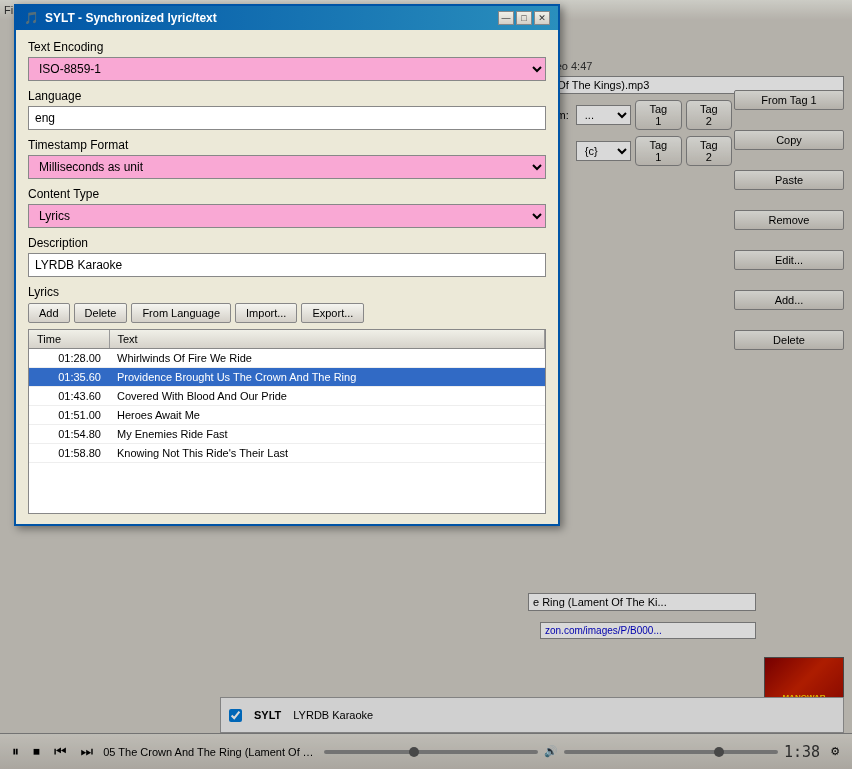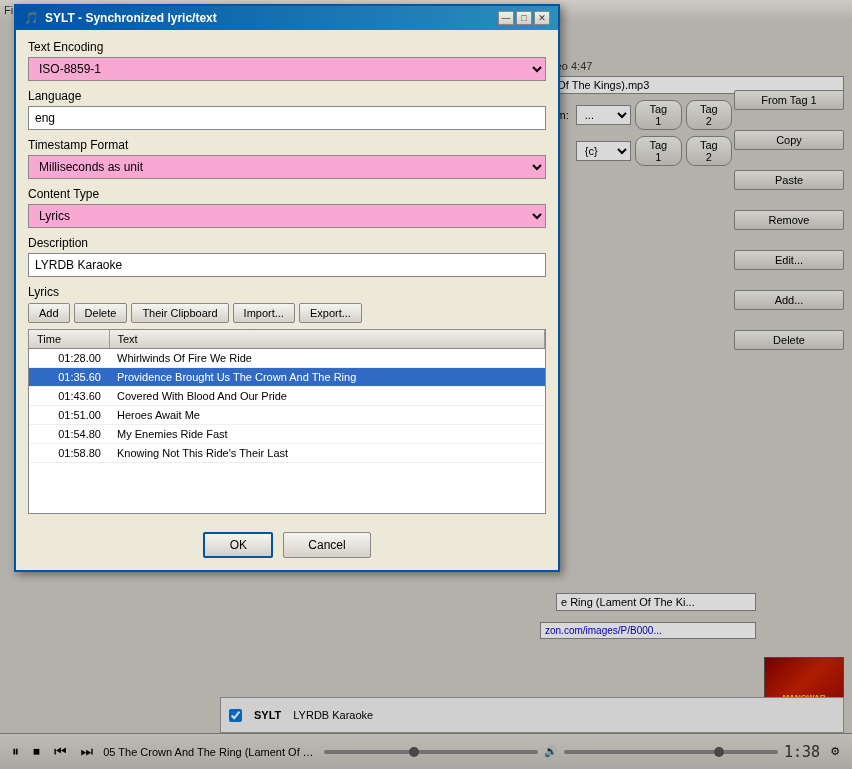--- a/index.html
+++ b/index.html
@@ -74,21 +74,21 @@
     }
 
     .from-to-label {
       font-size: 11px;
       width: 35px;
     }
 
     .small-btn {
       background: linear-gradient(to bottom, #f5f5f0, #d4d0c8);
       border: 1px solid #888;
-      border-radius: 9px;
+      border-radius: 4px;
       padding: 2px 10px;
       cursor: pointer;
       font-size: 11px;
     }
 
     .combo-small {
       background: white;
       border: 1px solid #888;
       padding: 2px 4px;
       font-size: 11px;
@@ -239,21 +239,21 @@
       border: 1px solid #888;
       padding: 2px 4px;
       font-size: 10px;
       color: #0000cc;
     }
 
     
     .lament-area {
       position: absolute;
       bottom: 158px;
-      left: 556px;
+      left: 528px;
       right: 96px;
     }
 
     .lament-input {
       width: 100%;
       background: white;
       border: 1px solid #888;
       padding: 2px 4px;
       font-size: 11px;
     }
@@ -561,21 +561,21 @@
     <div class="form-row">
       <label class="form-label">Description</label>
       <input class="form-input" type="text" value="LYRDB Karaoke" style="">
     </div>
 
     <div class="lyrics-label">Lyrics</div>
 
     <div class="lyrics-toolbar">
       <button class="lyr-btn">Add</button>
       <button class="lyr-btn">Delete</button>
-      <button class="lyr-btn">Their Clipboard</button>
+      <button class="lyr-btn">From Language</button>
       <button class="lyr-btn">Import...</button>
       <button class="lyr-btn">Export...</button>
     </div>
 
     <div class="lyrics-table-container">
       <table class="lyrics-table">
         <thead>
           <tr>
             <th class="time-col">Time</th>
             <th>Text</th>
@@ -604,17 +604,13 @@
   </tr>
             <tr>
     <td class="time-col">01:58.80</td>
     <td>Knowing Not This Ride's Their Last</td>
   </tr>
           </tbody>
       </table>
     </div>
   </div>
 
-  <div class="dialog-footer">
-    <button class="footer-btn default">OK</button>
-    <button class="footer-btn">Cancel</button>
-  </div>
 </div>
 
 </body></html>

